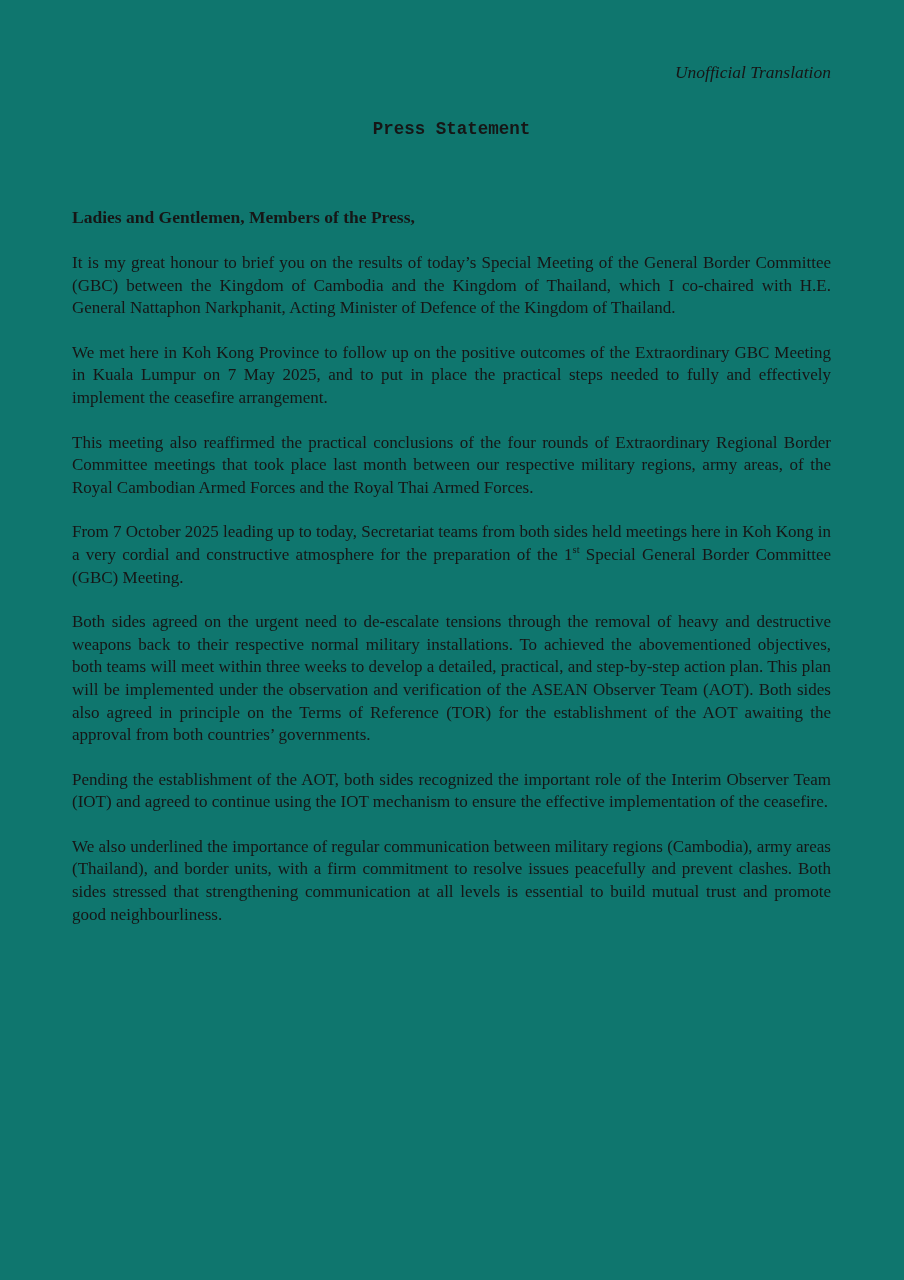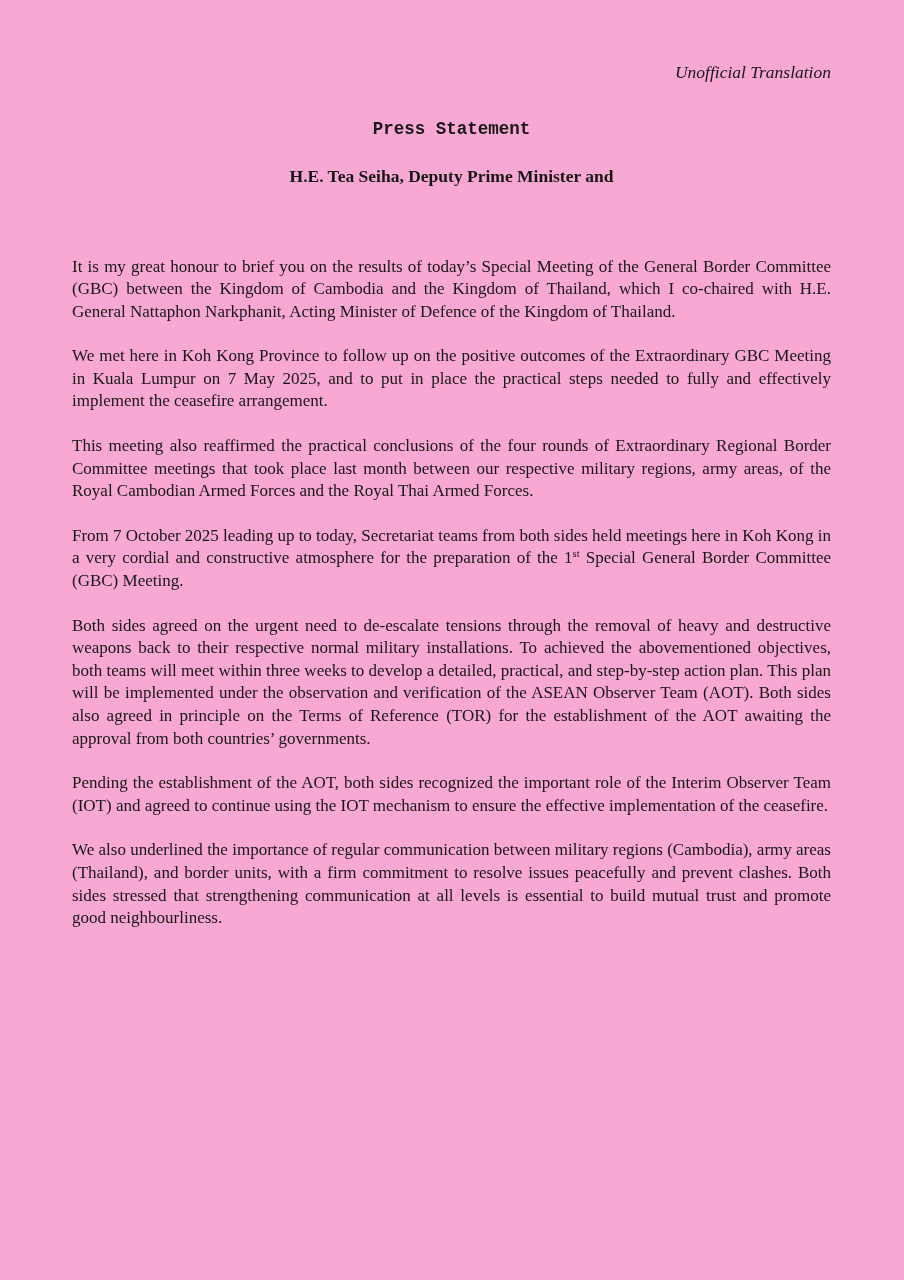--- a/index.html
+++ b/index.html
@@ -4,21 +4,21 @@
 <style>
   html, body {
     margin: 0;
     padding: 0;
     background: #ffffff;
   }
   .page {
     position: relative;
     width: 904px;
     height: 1280px;
-    background: #f9a8d4;
+    background: #0f766e;
     box-sizing: border-box;
     padding: 62px 73px 0 72px;
     color: #161616;
     font-family: "Liberation Serif", "DejaVu Serif", serif;
     overflow: hidden;
   }
   .translation-note {
     text-align: right;
     font-style: italic;
     font-size: 17.5px;
@@ -62,23 +62,23 @@
 </head>
 <body>
 
 <div class="page">
 
   <div class="translation-note">Unofficial Translation</div>
 
   <h1 class="doc-title">Press Statement</h1>
 
   <div class="heading-block">
-    <div>H.E. Tea Seiha, Deputy Prime Minister and</div>
   </div>
 
+  <p class="salutation">Ladies and Gentlemen, Members of the Press,</p>
 
   <p class="body-paragraph">It is my great honour to brief you on the results of today’s Special Meeting of the General Border Committee (GBC) between the Kingdom of Cambodia and the Kingdom of Thailand, which I co-chaired with H.E. General Nattaphon Narkphanit, Acting Minister of Defence of the Kingdom of Thailand.</p>
 
   <p class="body-paragraph">We met here in Koh Kong Province to follow up on the positive outcomes of the Extraordinary GBC Meeting in Kuala Lumpur on 7 May 2025, and to put in place the practical steps needed to fully and effectively implement the ceasefire arrangement.</p>
 
   <p class="body-paragraph">This meeting also reaffirmed the practical conclusions of the four rounds of Extraordinary Regional Border Committee meetings that took place last month between our respective military regions, army areas, of the Royal Cambodian Armed Forces and the Royal Thai Armed Forces.</p>
 
   <p class="body-paragraph"><span>From 7 October 2025 leading up to today, Secretariat teams from both sides held meetings here in Koh Kong in a very cordial and constructive atmosphere for the preparation of the 1</span><sup>st</sup><span> Special General Border Committee (GBC) Meeting.</span></p>
 
   <p class="body-paragraph">Both sides agreed on the urgent need to de-escalate tensions through the removal of heavy and destructive weapons back to their respective normal military installations. To achieved the abovementioned objectives, both teams will meet within three weeks to develop a detailed, practical, and step-by-step action plan. This plan will be implemented under the observation and verification of the ASEAN Observer Team (AOT). Both sides also agreed in principle on the Terms of Reference (TOR) for the establishment of the AOT awaiting the approval from both countries’ governments.</p>

